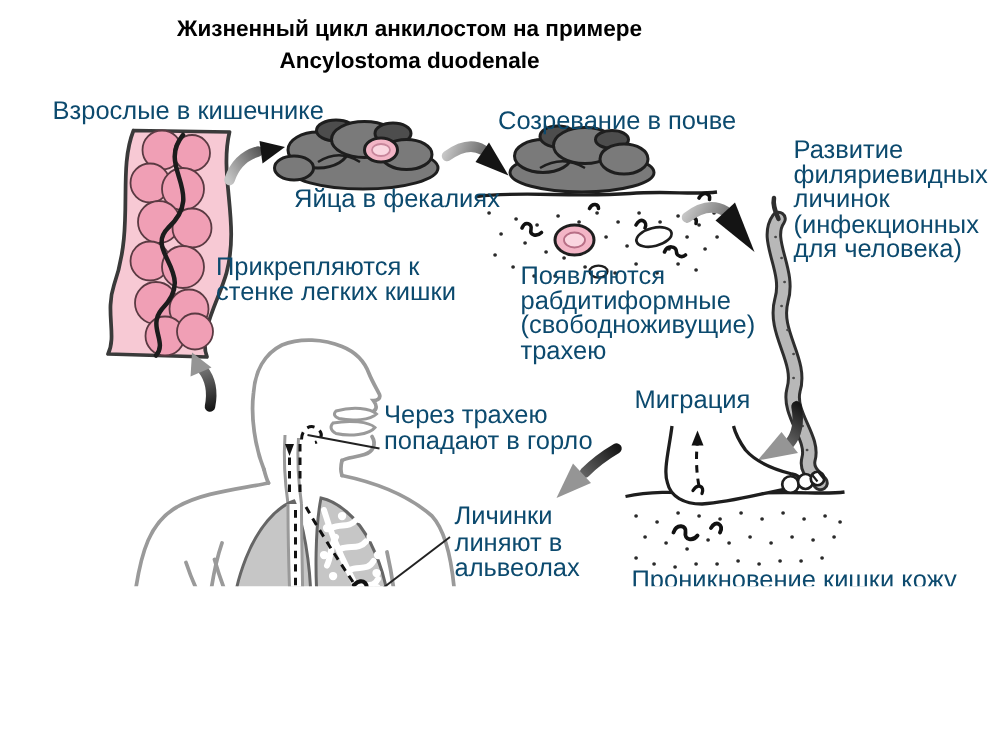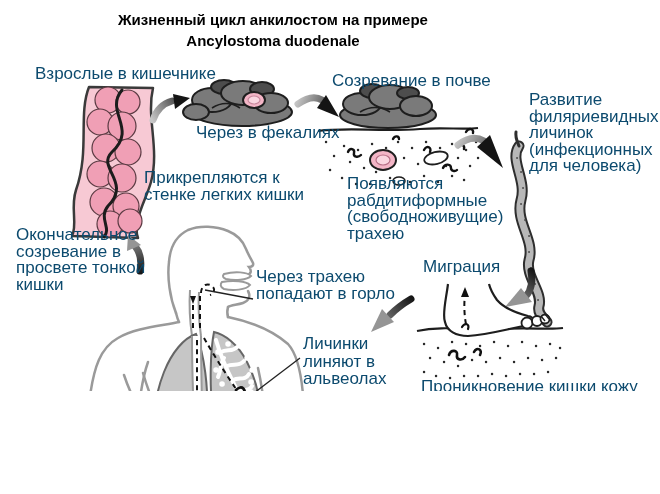--- a/index.html
+++ b/index.html
@@ -231,21 +231,21 @@
       <path d="M178,476 L206,455"></path>
     </g>
   </svg>
 
   <div id="title-block">
     <div>Жизненный цикл анкилостом на примере</div>
     <div>Ancylostoma duodenale</div>
   </div>
 
   <div class="label nowrap" style="left:35px;top:66px">Взрослые в кишечнике</div>
-  <div class="label nowrap" style="left:196px;top:125px">Через в фекалиях</div>
+  <div class="label nowrap" style="left:196px;top:125px">Яйца в фекалиях</div>
   <div class="label" style="left:144px;top:170px">Прикрепляются к
 стенке легких кишки</div>
   <div class="label nowrap" style="left:332px;top:73px">Созревание в почве</div>
   <div class="label" style="left:347px;top:176px">Появляются
 рабдитиформные
 (свободноживущие)
 трахею</div>
   <div class="label" style="left:529px;top:92px">Развитие
 филяриевидных
 личинок
@@ -253,18 +253,14 @@
 для человека)</div>
   <div class="label nowrap" style="left:423px;top:259px">Миграция</div>
   <div class="label nowrap" style="left:421px;top:379px">Проникновение кишки кожу</div>
   <div class="label" style="left:256px;top:269px">Через трахею
 попадают в горло</div>
   <div class="label" style="left:303px;top:335px;line-height:17.5px">Личинки
 линяют в
 альвеолах
 легких</div>
   <div class="label nowrap" style="left:84px;top:469px">Прикрепляются</div>
-  <div class="label" style="left:16px;top:227px">Окончательное
-созревание в
-просвете тонкой
-кишки</div>
 
 </div>
 
 </body></html>

